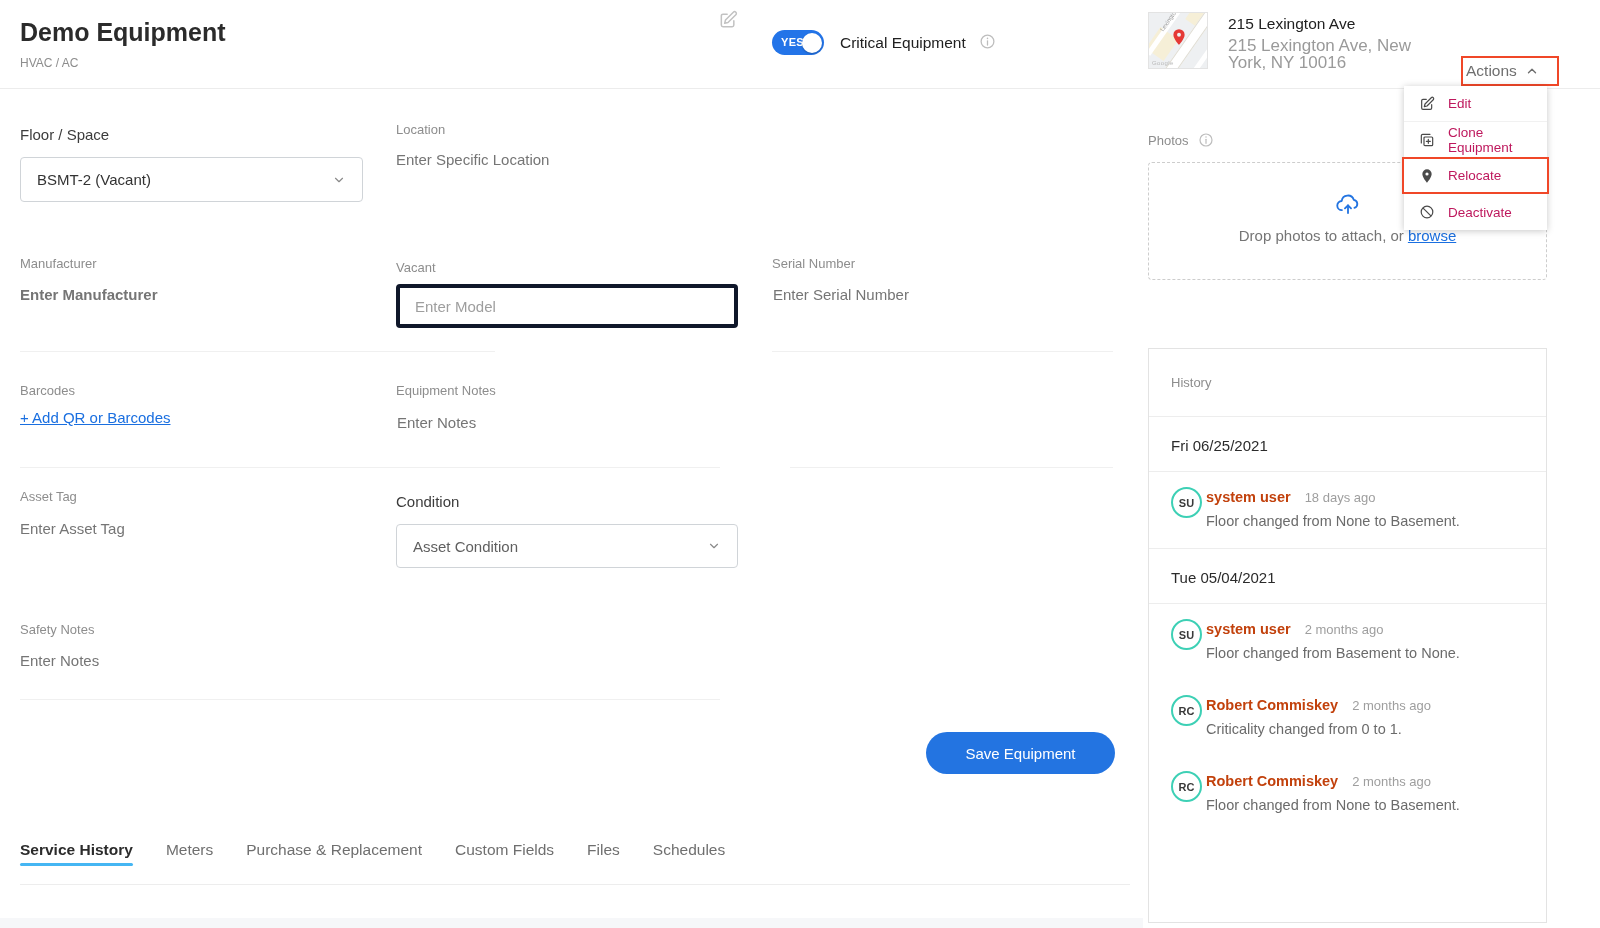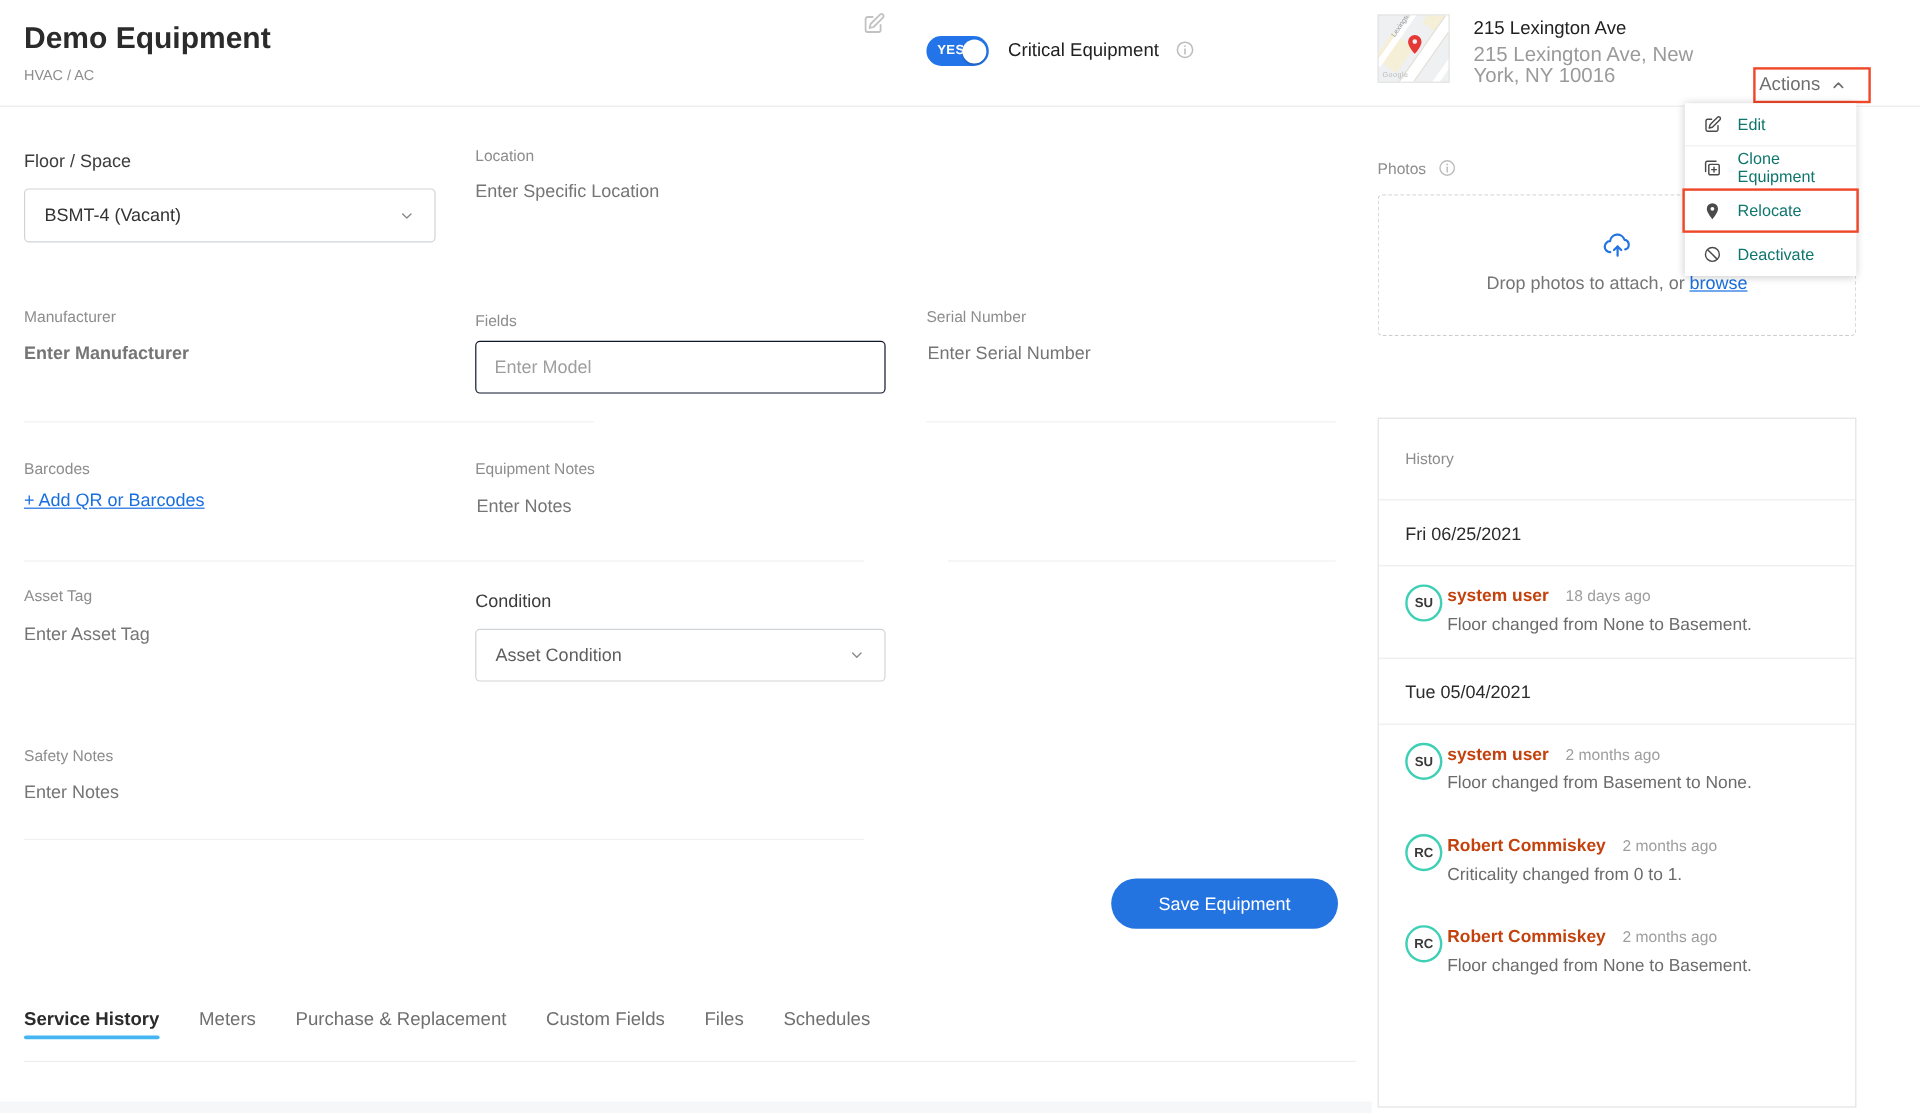--- a/index.html
+++ b/index.html
@@ -39,29 +39,29 @@
 
   .actions-btn { left:1466px; top:59px; width:89px; height:24px; display:flex; align-items:center; gap:8px; cursor:pointer; color:#6f6f6f; font-size:15.5px; }
   .actions-highlight { left:1461px; top:56px; width:98px; height:30px; border:2px solid #f04728; pointer-events:none; }
   .chev { width:14px; height:14px; }
 
   
   .menu { left:1404px; top:86px; width:143px; background:#fff; box-shadow:0 1px 7px rgba(0,0,0,.22); z-index:20; }
   .menu-item { position:relative; height:36px; display:flex; align-items:center; gap:13px; padding-left:15px; cursor:pointer; border-bottom:1px solid #f1f1f1; }
   .menu-item:last-child { border-bottom:none; }
   .menu-item .mi-icon { width:16px; height:16px; color:#4a4a4a; flex:0 0 auto; }
-  .menu-item .mi-label { font-size:13.5px; color:#0f766e; }
+  .menu-item .mi-label { font-size:13.5px; color:#be185d; }
   .menu-highlight { position:absolute; left:-2px; top:-1px; right:-2px; bottom:-1px; border:2px solid #f04728; pointer-events:none; }
 
   
   .f-label { font-size:13px; color:#8d8d8d; }
   .f-label-dark { font-size:15px; color:#3c3c3c; }
   .ghost-input { border:none; outline:none; background:transparent; font-family:inherit; font-size:15px; color:#333; width:330px; }
   .ghost-input::placeholder { color:#757575; opacity:1; }
-  .box-input { border:1px solid #0f172a; border-radius:4px; outline:none; font-family:inherit; font-size:15px; color:#ef4444; padding:0 15px; }
+  .box-input { border:4px solid #0f172a; border-radius:4px; outline:none; font-family:inherit; font-size:15px; color:#ef4444; padding:0 15px; }
   .box-input::placeholder { color:#9e9e9e; opacity:1; }
   .select { border:1px solid #d0d4d8; border-radius:4px; background:#fff; display:flex; align-items:center; justify-content:space-between; padding:0 16px; cursor:pointer; }
   .select .sel-value { font-size:15px; color:#333; }
   .select .sel-value.placeholder { color:#5f5f5f; }
   .select .chev { color:#8a8a8a; }
   .blue-link { color:#1a6fe0; font-size:15px; font-weight:500; text-decoration:underline; cursor:pointer; }
   .divider { background:#f0f0f0; height:1px; }
 
   .save-btn { left:926px; top:732px; width:189px; height:42px; border:none; border-radius:24px; background:#2374e1; color:#fff; font-size:15px; font-family:inherit; cursor:pointer; }
 
@@ -178,33 +178,33 @@
       <span class="mi-icon"><svg viewBox="0 0 24 24" fill="none" stroke="currentColor" stroke-width="1.8" width="16" height="16">
             <circle cx="12" cy="12" r="8.7"></circle>
             <path d="M6.1 6.1l11.8 11.8"></path>
           </svg></span>
       <span class="mi-label">Deactivate</span>
     </div>
   </div>
 
   <div class="abs f-label-dark" style="left:20px;top:126px;">Floor / Space</div>
   <div class="abs select" style="left:20px;top:157px;width:343px;height:45px;">
-    <span class="sel-value">BSMT-4 (Vacant)</span>
+    <span class="sel-value">BSMT-2 (Vacant)</span>
     <svg class="chev" viewBox="0 0 24 24" fill="none" stroke="currentColor" stroke-width="2" stroke-linecap="round" stroke-linejoin="round">
         <path d="M6 9l6 6 6-6"></path>
       </svg>
   </div>
 
   <div class="abs f-label" style="left:396px;top:122px;">Location</div>
   <input class="abs ghost-input" style="left: 396px; top: 151px;" placeholder="Enter Specific Location">
 
   <div class="abs f-label" style="left:20px;top:256px;">Manufacturer</div>
   <input class="abs ghost-input" style="left: 20px; top: 286px; font-weight: bold;" placeholder="Enter Manufacturer">
 
-  <div class="abs f-label" style="left:396px;top:260px;">Fields</div>
+  <div class="abs f-label" style="left:396px;top:260px;">Vacant</div>
   <input class="abs box-input" style="left: 396px; top: 284px; width: 342px; height: 44px;" placeholder="Enter Model">
 
   <div class="abs f-label" style="left:772px;top:256px;">Serial Number</div>
   <input class="abs ghost-input" style="left: 773px; top: 286px;" placeholder="Enter Serial Number">
 
   <div class="abs divider" style="left:20px;top:351px;width:475px;"></div>
   <div class="abs divider" style="left:772px;top:351px;width:341px;"></div>
 
   <div class="abs f-label" style="left:20px;top:383px;">Barcodes</div>
   <div class="abs blue-link" style="left:20px;top:409px;">+ Add QR or Barcodes</div>

